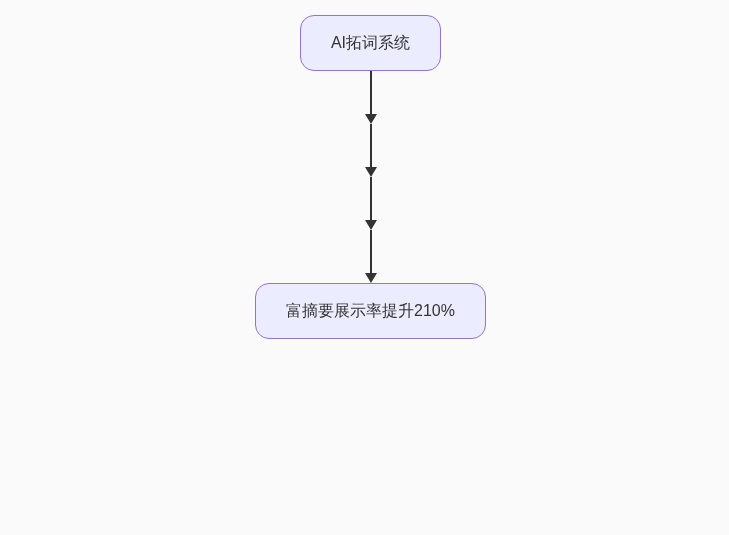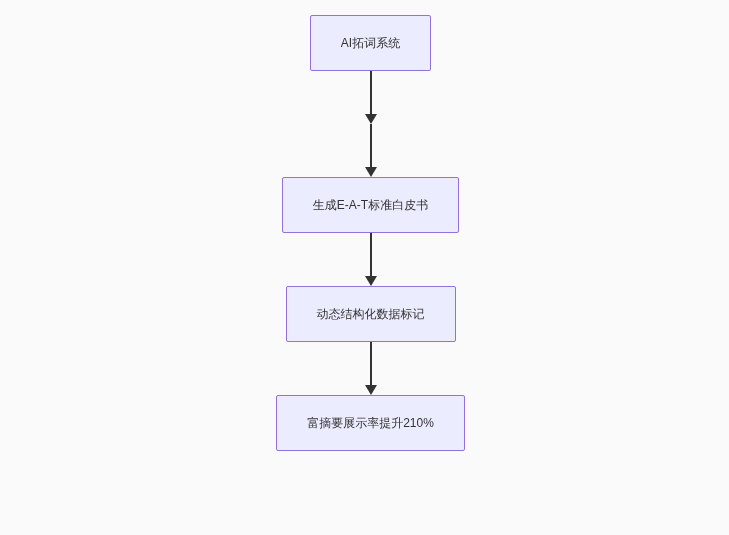--- a/index.html
+++ b/index.html
@@ -23,28 +23,28 @@
     left: 6px;
     width: 729px;
     padding-top: 15px;
     display: flex;
     flex-direction: column;
     align-items: center;
   }
   .node {
     background: var(--node-fill);
     border: 1px solid var(--node-border);
-    border-radius: 2px;
+    border-radius: 14px;
     min-height: 56px;
     display: flex;
     align-items: center;
     justify-content: center;
     padding: 0 30px;
     color: var(--node-text);
-    font-size: 12px;
+    font-size: 16px;
     line-height: 1;
     white-space: nowrap;
   }
   .arrow {
     height: 53px;
     display: flex;
     flex-direction: column;
     align-items: center;
   }
   .arrow .line {
@@ -74,32 +74,26 @@
     <div class="line"></div>
     <div class="head"></div>
   </div>
 
 
   <div class="arrow">
     <div class="line"></div>
     <div class="head"></div>
   </div>
 
-  <div class="node">
-    <span>生成E-A-T标准白皮书</span>
-  </div>
 
   <div class="arrow">
     <div class="line"></div>
     <div class="head"></div>
   </div>
 
-  <div class="node">
-    <span>动态结构化数据标记</span>
-  </div>
 
   <div class="arrow">
     <div class="line"></div>
     <div class="head"></div>
   </div>
 
   <div class="node">
     <span>富摘要展示率提升210%</span>
   </div>
 

